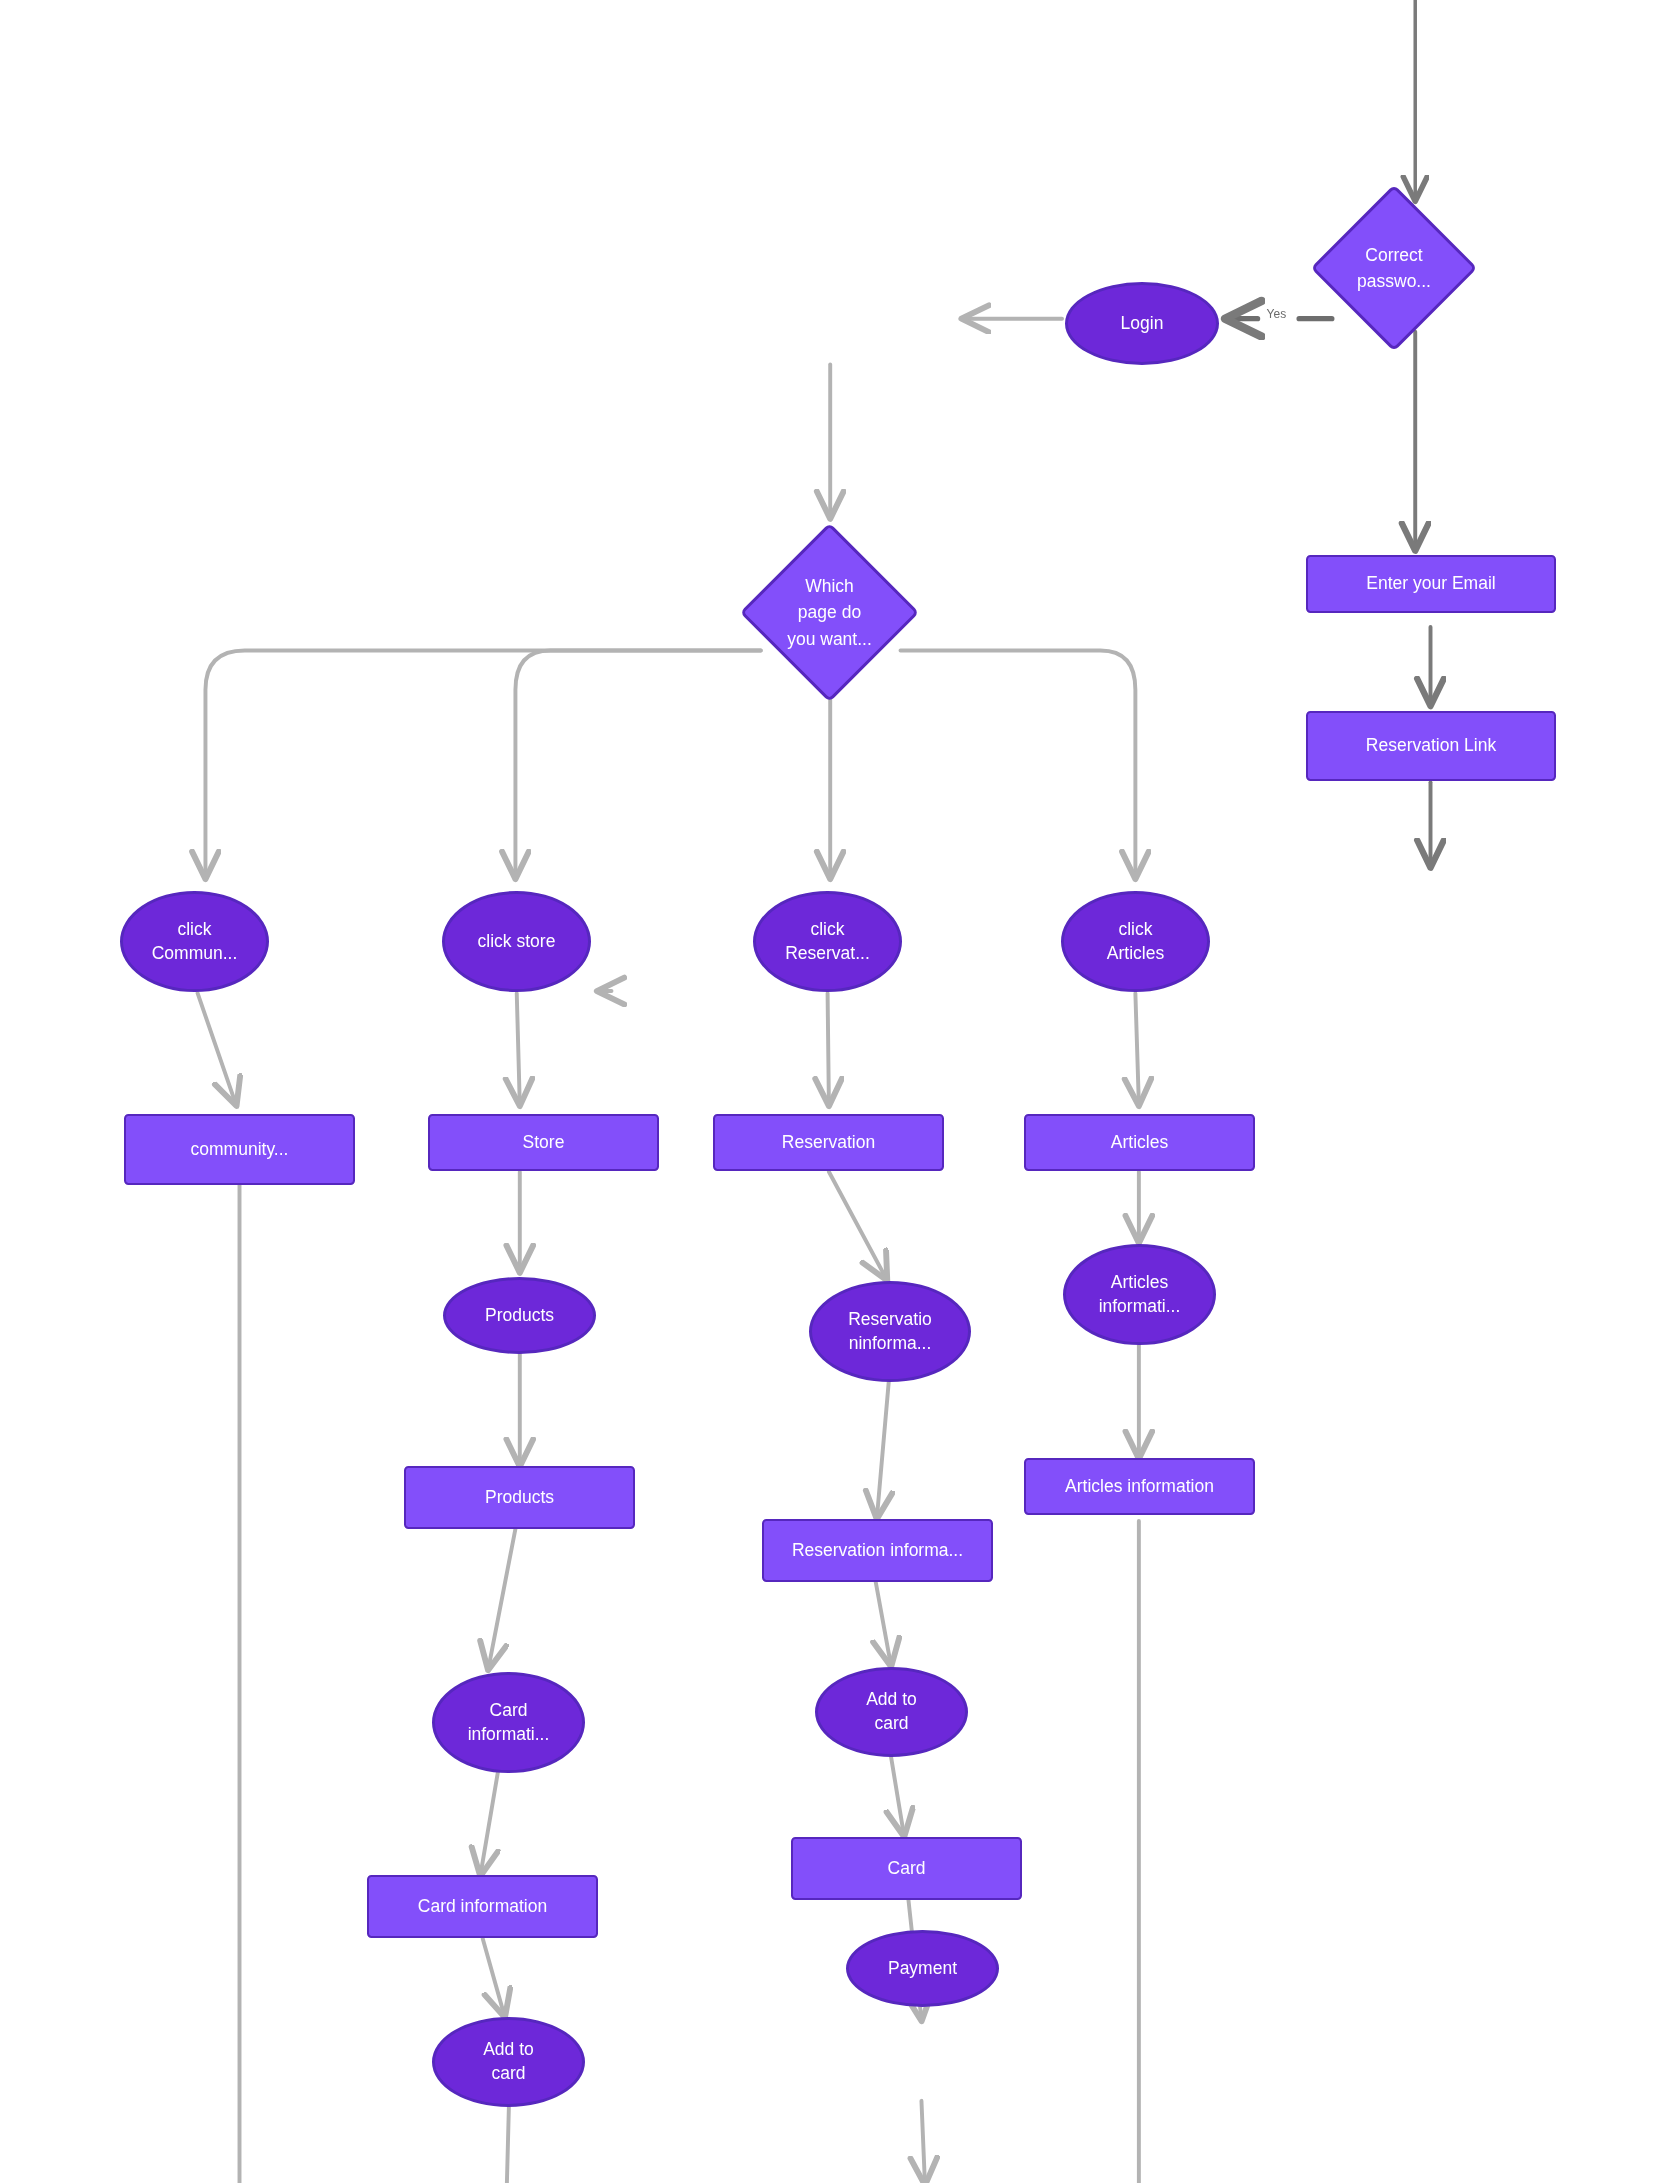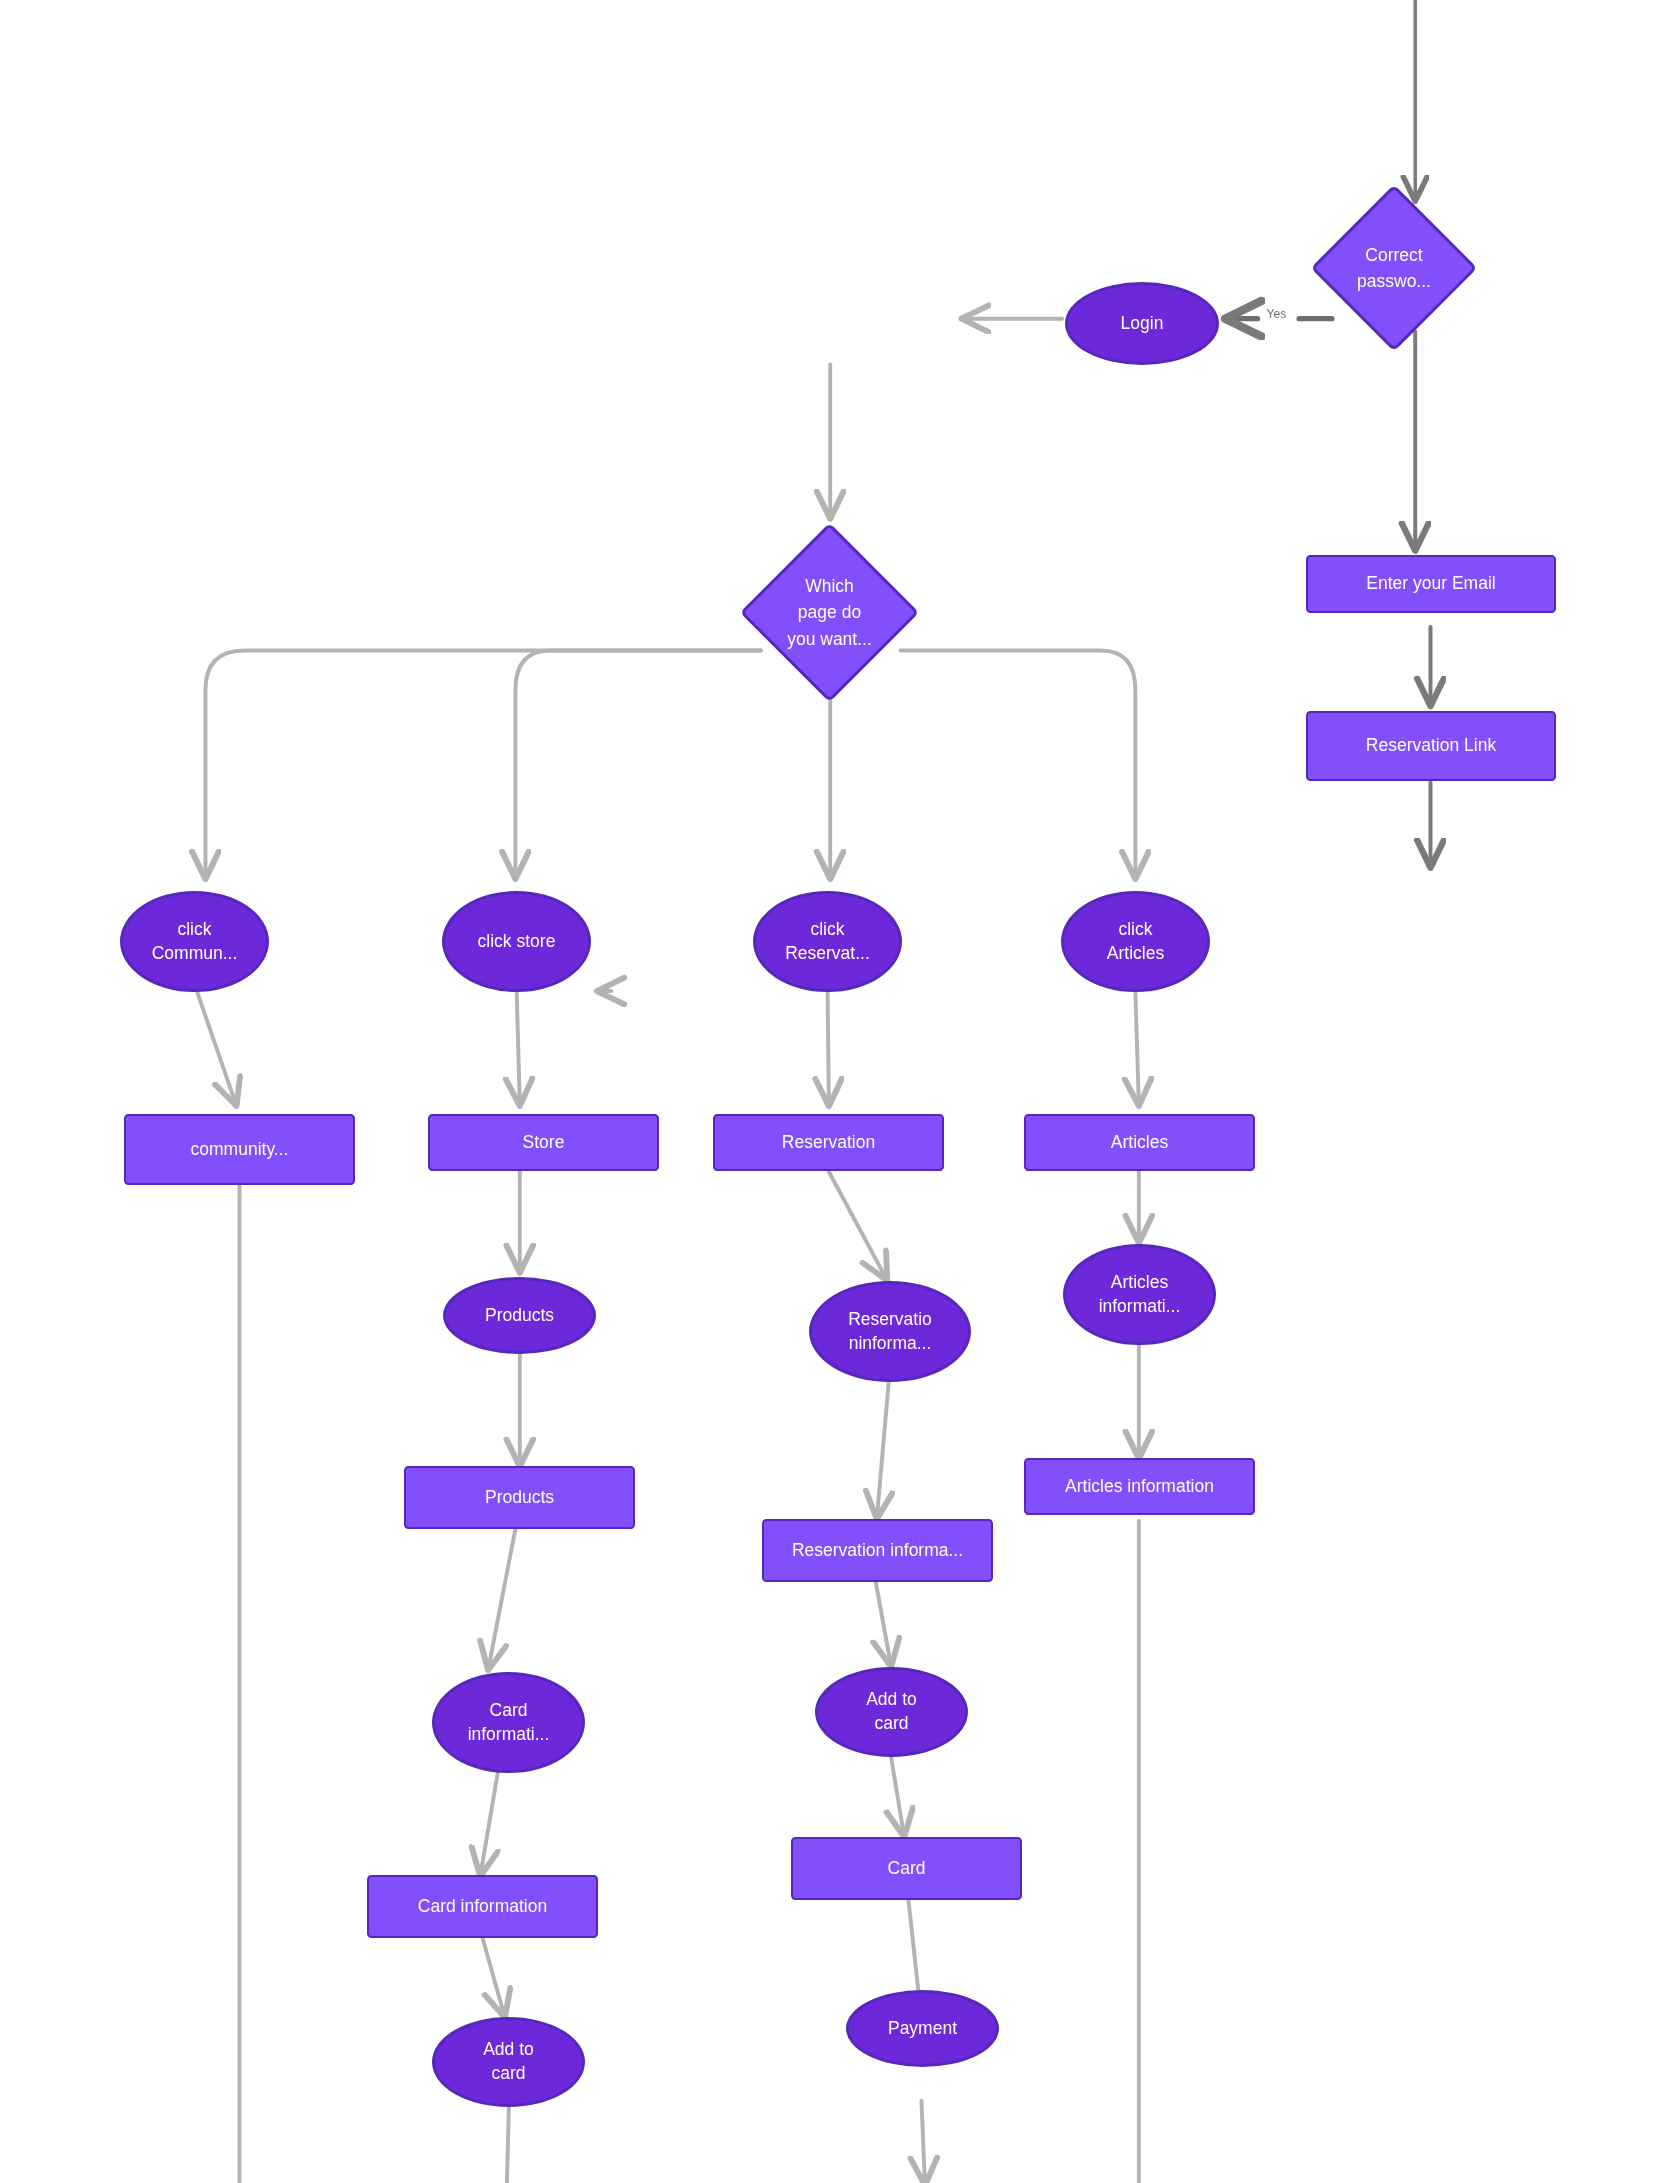--- a/index.html
+++ b/index.html
@@ -248,20 +248,20 @@
 
   <div class="node rect" style="left:791px;top:1837px;width:231px;height:63px;">
     <span>Card</span>
   </div>
 
   <div class="node ellipse" style="left:432px;top:2017px;width:153px;height:90px;">
     <span>Add to
 card</span>
   </div>
 
-  <div class="node ellipse" style="left:846px;top:1990px;width:153px;height:77px;">
+  <div class="node ellipse" style="left:846px;top:1930px;width:153px;height:77px;">
     <span>Payment</span>
   </div>
 
   <div class="edge-label" style="left:1264px;top:307px;">Yes</div>
 
 </div>
 
 
 </body></html>

